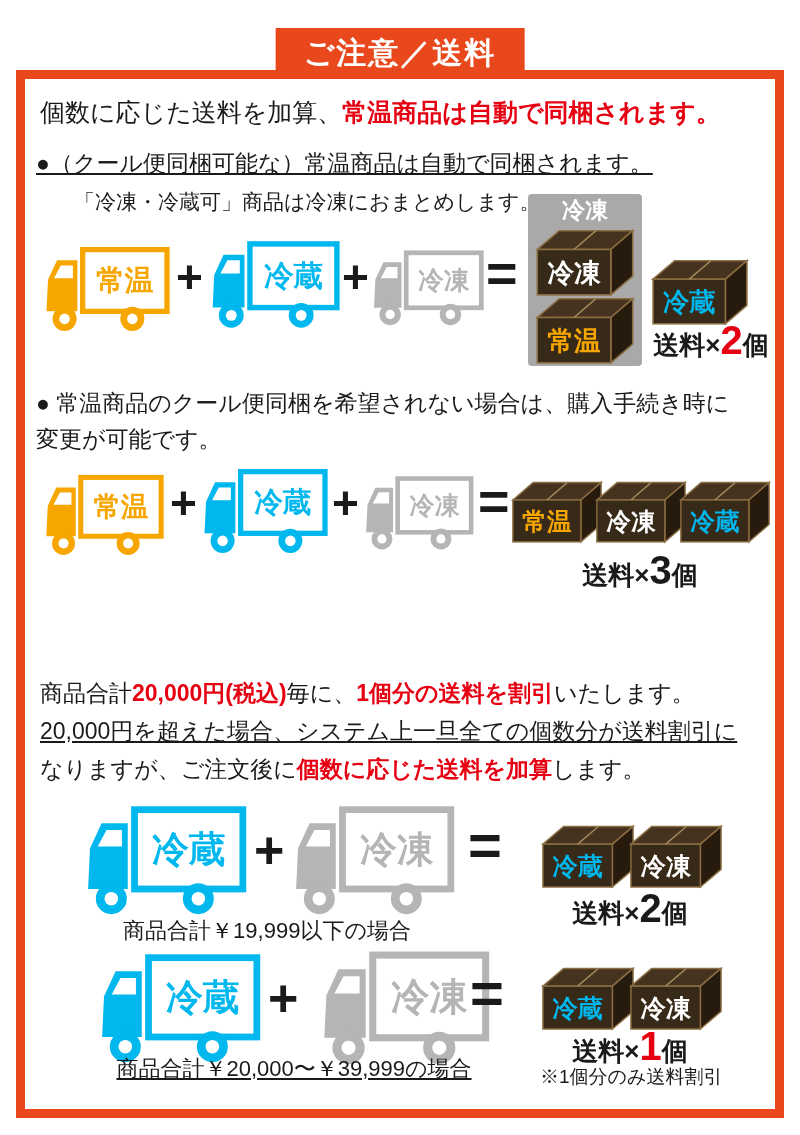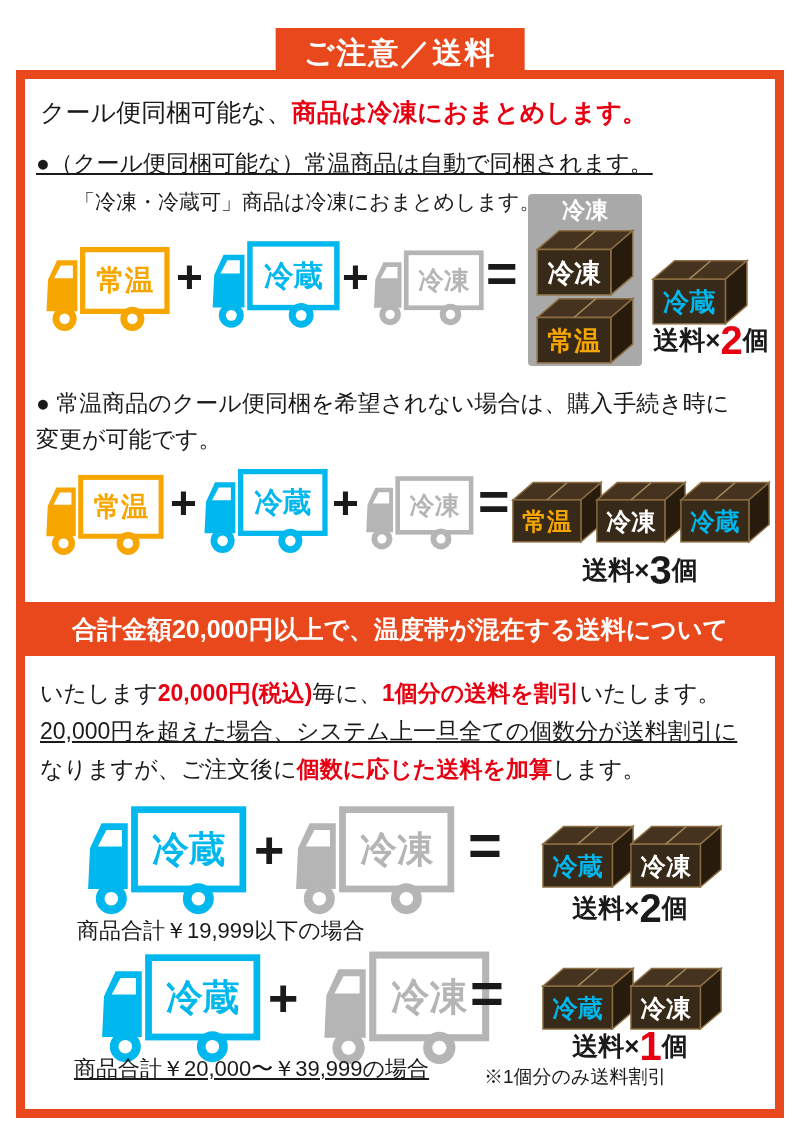--- a/index.html
+++ b/index.html
@@ -46,40 +46,40 @@
   .lbl-blue   { fill:#00b7ee; }
   .lbl-white  { fill:#ffffff; }
 
   .package {
     position:absolute; background:#a9a9a9; border-radius:4px; text-align:center;
   }
   .package .pkg-label { color:#fff; font-size:23px; font-weight:bold; line-height:32px; }
   .package .box { position:absolute; }
 
   .shipping { position:absolute; font-size:26px; font-weight:bold;
-              display:flex; align-items:center; justify-content:center; white-space:nowrap; }
+              display:flex; align-items:flex-end; justify-content:center; white-space:nowrap; }
   .shipping .count { font-size:40px; font-weight:bold; }
 
   .banner {
     position:absolute; left:16px; top:602px; width:768px; height:54px;
     background:#e8481c; color:#fff; font-size:25px; font-weight:bold;
     text-align:center; line-height:54px; white-space:nowrap;
   }
-  .caption { position:absolute; font-size:22px; text-align:left; white-space:nowrap; }
+  .caption { position:absolute; font-size:22px; text-align:center; white-space:nowrap; }
   .note { position:absolute; font-size:19px; white-space:nowrap; }
 </style>
 </head>
 <body>
 
 <div class="page">
 
   <div class="title-bar">ご注意／送料</div>
   <div class="frame"></div>
 
-  <div class="line" style="left:40px; top:96px; font-size:25px;"><span>クール便同梱可能な、</span><span class="red bold">商品は冷凍におまとめします。</span></div>
+  <div class="line" style="left:40px; top:96px; font-size:25px;"><span>個数に応じた送料を加算、</span><span class="red bold">常温商品は自動で同梱されます。</span></div>
 
   <div class="line" style="left:36px; top:148px; font-size:23px;text-decoration:underline;">●（クール便同梱可能な）常温商品は自動で同梱されます。</div>
   <div class="line" style="left:74px; top:188px; font-size:21px;">「冷凍・冷蔵可」商品は冷凍におまとめします。</div>
 
   <svg class="truck c-orange" style="position:absolute; left:42px; top:242px;" width="128" height="92" viewBox="0 0 170 122">
     <rect class="cargo" x="54" y="10" width="112" height="82"></rect>
     <text class="t-label" x="110" y="64">常温</text>
     <path class="cab" d="M8 50 L20 24 L47 24 L47 92 L6 92 Z"></path>
     <polygon class="win" points="16,48 25,31 41,31 41,48"></polygon>
     <circle class="wheel" cx="30" cy="102" r="16"></circle>
@@ -201,23 +201,22 @@
     <line class="b-flap" x1="79" y1="6" x2="51" y2="30"></line>
     <text class="b-label lbl-blue" x="51" y="72">冷蔵</text>
   </svg>
 
   <div class="shipping" style="left:520px; top:548px; width:240px;">
       <span>送料×</span>
       <span class="count">3</span>
       <span>個</span>
     </div>
 
-  <div class="banner">合計金額20,000円以上で、温度帯が混在する送料について</div>
-
-  <div class="line" style="left:40px; top:678px; font-size:23px;"><span>いたします</span><span class="red bold">20,000円(税込)</span><span>毎に、</span><span class="red bold">1個分の送料を割引</span><span>いたします。</span></div>
+
+  <div class="line" style="left:40px; top:678px; font-size:23px;"><span>商品合計</span><span class="red bold">20,000円(税込)</span><span>毎に、</span><span class="red bold">1個分の送料を割引</span><span>いたします。</span></div>
   <div class="line" style="left:40px; top:716px; font-size:23px;text-decoration:underline;">20,000円を超えた場合、システム上一旦全ての個数分が送料割引に</div>
   <div class="line" style="left:40px; top:754px; font-size:23px;"><span>なりますが、ご注文後に</span><span class="red bold">個数に応じた送料を加算</span><span>します。</span></div>
 
   <svg class="truck c-blue" style="position:absolute; left:82px; top:800px;" width="165" height="118" viewBox="0 0 170 122">
     <rect class="cargo" x="54" y="10" width="112" height="82"></rect>
     <text class="t-label" x="110" y="64">冷蔵</text>
     <path class="cab" d="M8 50 L20 24 L47 24 L47 92 L6 92 Z"></path>
     <polygon class="win" points="16,48 25,31 41,31 41,48"></polygon>
     <circle class="wheel" cx="30" cy="102" r="16"></circle>
       <circle class="hub" cx="30" cy="102" r="7"></circle>
@@ -296,15 +295,15 @@
     <line class="b-flap" x1="79" y1="6" x2="51" y2="30"></line>
     <text class="b-label lbl-white" x="51" y="72">冷凍</text>
   </svg>
 
   <div class="shipping" style="left:545px; top:1024px; width:170px;">
       <span>送料×</span>
       <span class="count red">1</span>
       <span>個</span>
     </div>
   <div class="caption" style="left:74px; top:1054px; width:440px;text-decoration:underline;">商品合計￥20,000〜￥39,999の場合</div>
-  <div class="note" style="left:484px; top:1064px;text-align:right;">※1個分のみ送料割引</div>
+  <div class="note" style="left:540px; top:1064px;text-align:right;">※1個分のみ送料割引</div>
 
 </div>
 
 </body></html>

